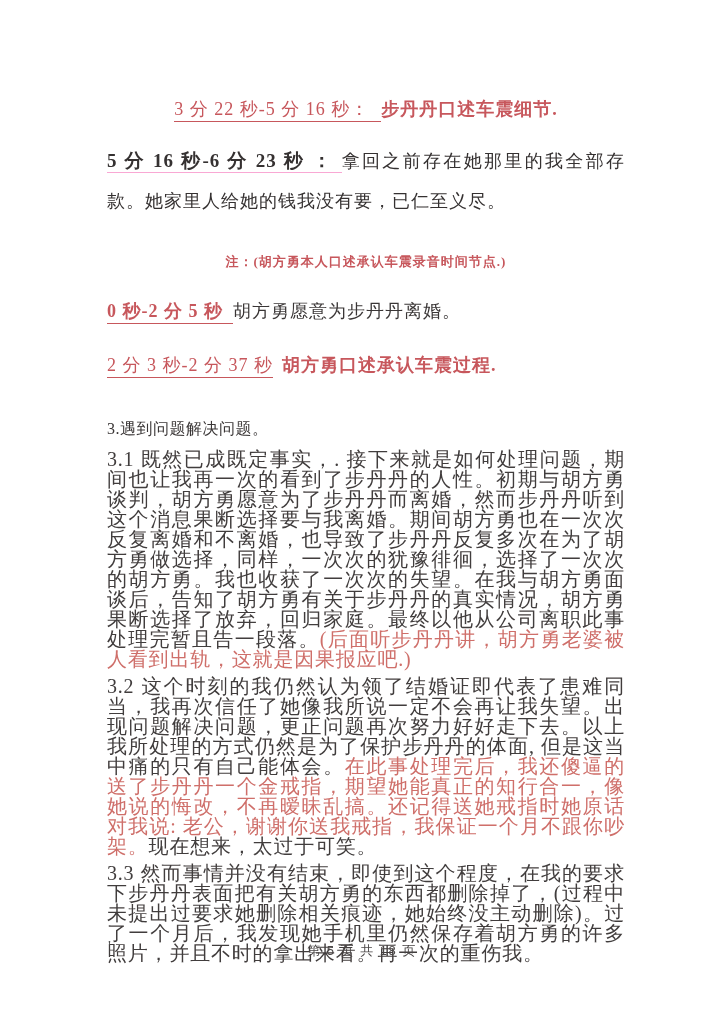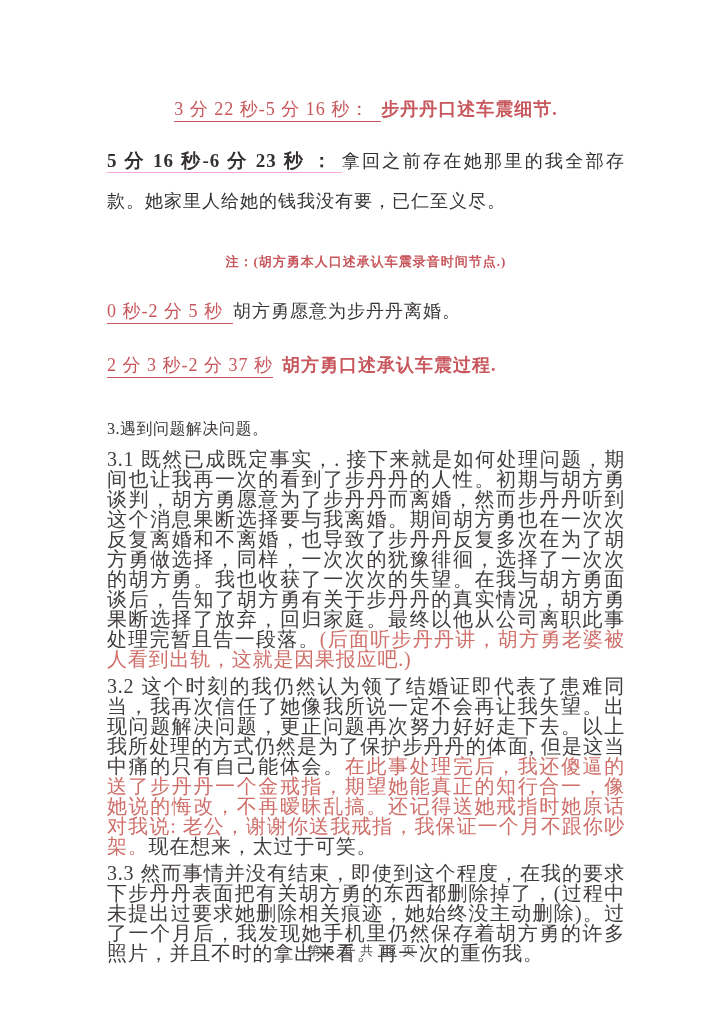--- a/index.html
+++ b/index.html
@@ -59,21 +59,21 @@
     font-weight: bold;
     letter-spacing: 1px;
   }
 
   .divorce {
     margin: 28px 0 0 0;
     font-size: 18px;
     letter-spacing: 1px;
   }
   .divorce .time {
-    font-weight: normal;
+    font-weight: bold;
     border-bottom: 1.5px solid #c7575c;
     padding-bottom: 2px;
     padding-right: 10px;
   }
 
   .admit {
     margin: 30px 0 0 0;
     font-size: 18px;
     letter-spacing: 1px;
   }

